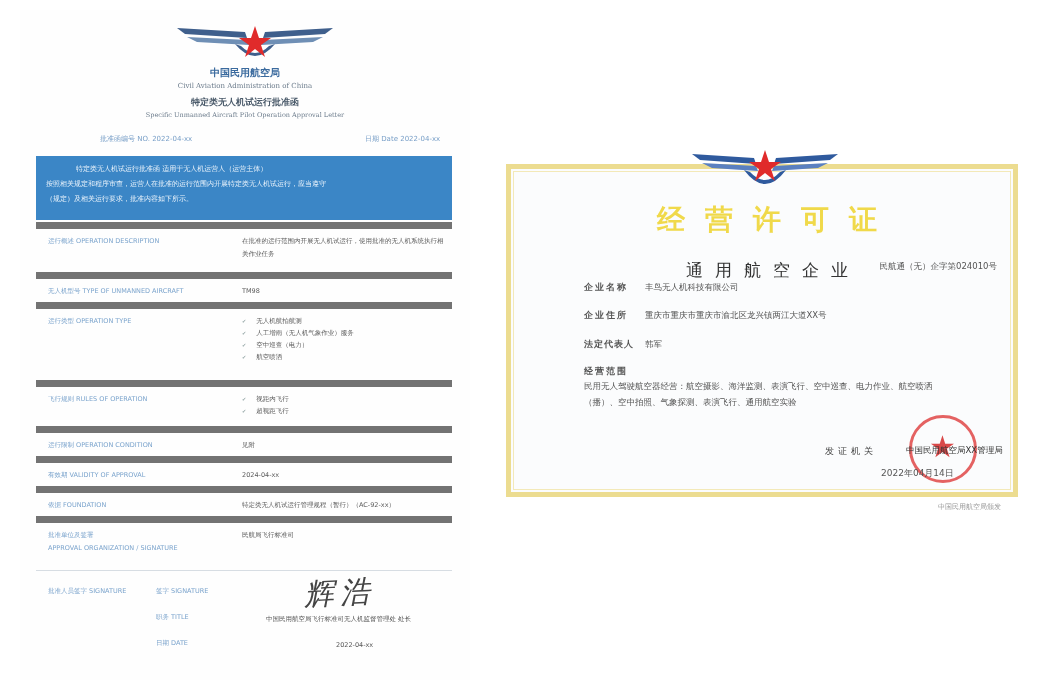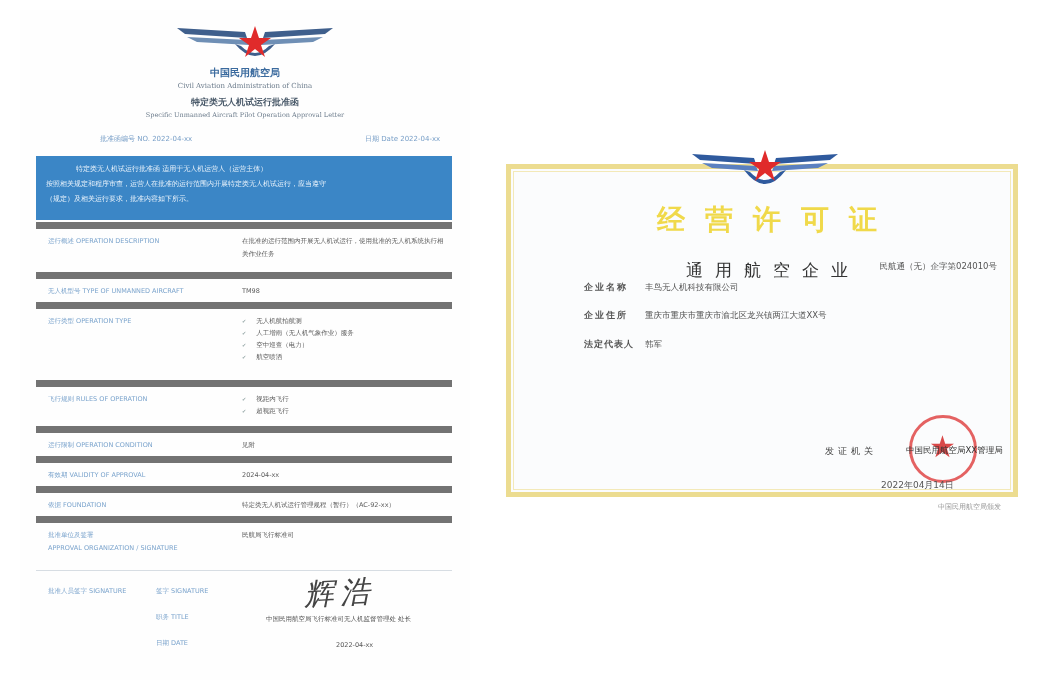--- a/index.html
+++ b/index.html
@@ -52,21 +52,21 @@
     font-size: 28px; color: #f0d94a; letter-spacing: 20px; font-weight: bold; padding-left: 20px; }
   .r-subtitle { position: absolute; left: 0; width: 512px; top: 76px; text-align: center;
     font-size: 17px; color: #333; letter-spacing: 12px; padding-left: 12px; margin-top: 14px; }
   .r-permit { position: absolute; right: 16px; top: 92px; font-size: 8.5px; color: #555; }
   .r-field { position: absolute; left: 32px; font-size: 9px; color: #444; margin-left: 41px; }
   .r-field .k { display: inline-block; width: 58px; letter-spacing: 2px; font-weight: bold; color: #555; }
   .r-field .v { color: #555; font-size: 8.5px; }
   .r-scope .v { display: inline-block; width: 380px; vertical-align: top; line-height: 16px; }
   .r-issuer { position: absolute; left: 314px; top: 276px; font-size: 9px; color: #444; letter-spacing: 4px; }
   .r-issuer-name { position: absolute; left: 395px; top: 276px; font-size: 8.5px; color: #333; }
-  .r-date { position: absolute; left: 370px; top: 310px; font-size: 9px; color: #555; }
+  .r-date { position: absolute; left: 370px; top: 298px; font-size: 9px; color: #555; }
   .stamp { position: absolute; left: 398px; top: 246px; width: 68px; height: 68px;
     border: 3px solid #e04848; border-radius: 50%; opacity: 0.85; }
   .stamp .star { position: absolute; left: 17px; top: 14px; font-size: 30px; color: #d42a2a; line-height: 30px; }
   .r-footnote { position: absolute; left: 938px; top: 502px; font-size: 7px; color: #999; }
 </style>
 </head>
 <body>
 
 <div class="left-doc">
   <div class="logo-wrap">
@@ -160,20 +160,23 @@
     <span class="v">丰鸟无人机科技有限公司</span>
   </div>
   <div class="r-field" style="top:140px;">
     <span class="k">企业住所</span>
     <span class="v">重庆市重庆市重庆市渝北区龙兴镇两江大道XX号</span>
   </div>
   <div class="r-field" style="top:169px;">
     <span class="k" style="letter-spacing:1px;">法定代表人</span>
     <span class="v">韩军</span>
   </div>
+  <div class="r-field r-scope" style="top:196px;">
+    <span class="k">经营范围</span><span class="v">民用无人驾驶航空器经营：航空摄影、海洋监测、表演飞行、空中巡查、电力作业、航空喷洒（播）、空中拍照、气象探测、表演飞行、通用航空实验</span>
+  </div>
 
   <div class="stamp">
     <span class="star">★</span>
   </div>
   <div class="r-issuer">发证机关</div>
   <div class="r-issuer-name">中国民用航空局XX管理局</div>
   <div class="r-date">2022年04月14日</div>
 </div>
 
 <div class="r-logo">

